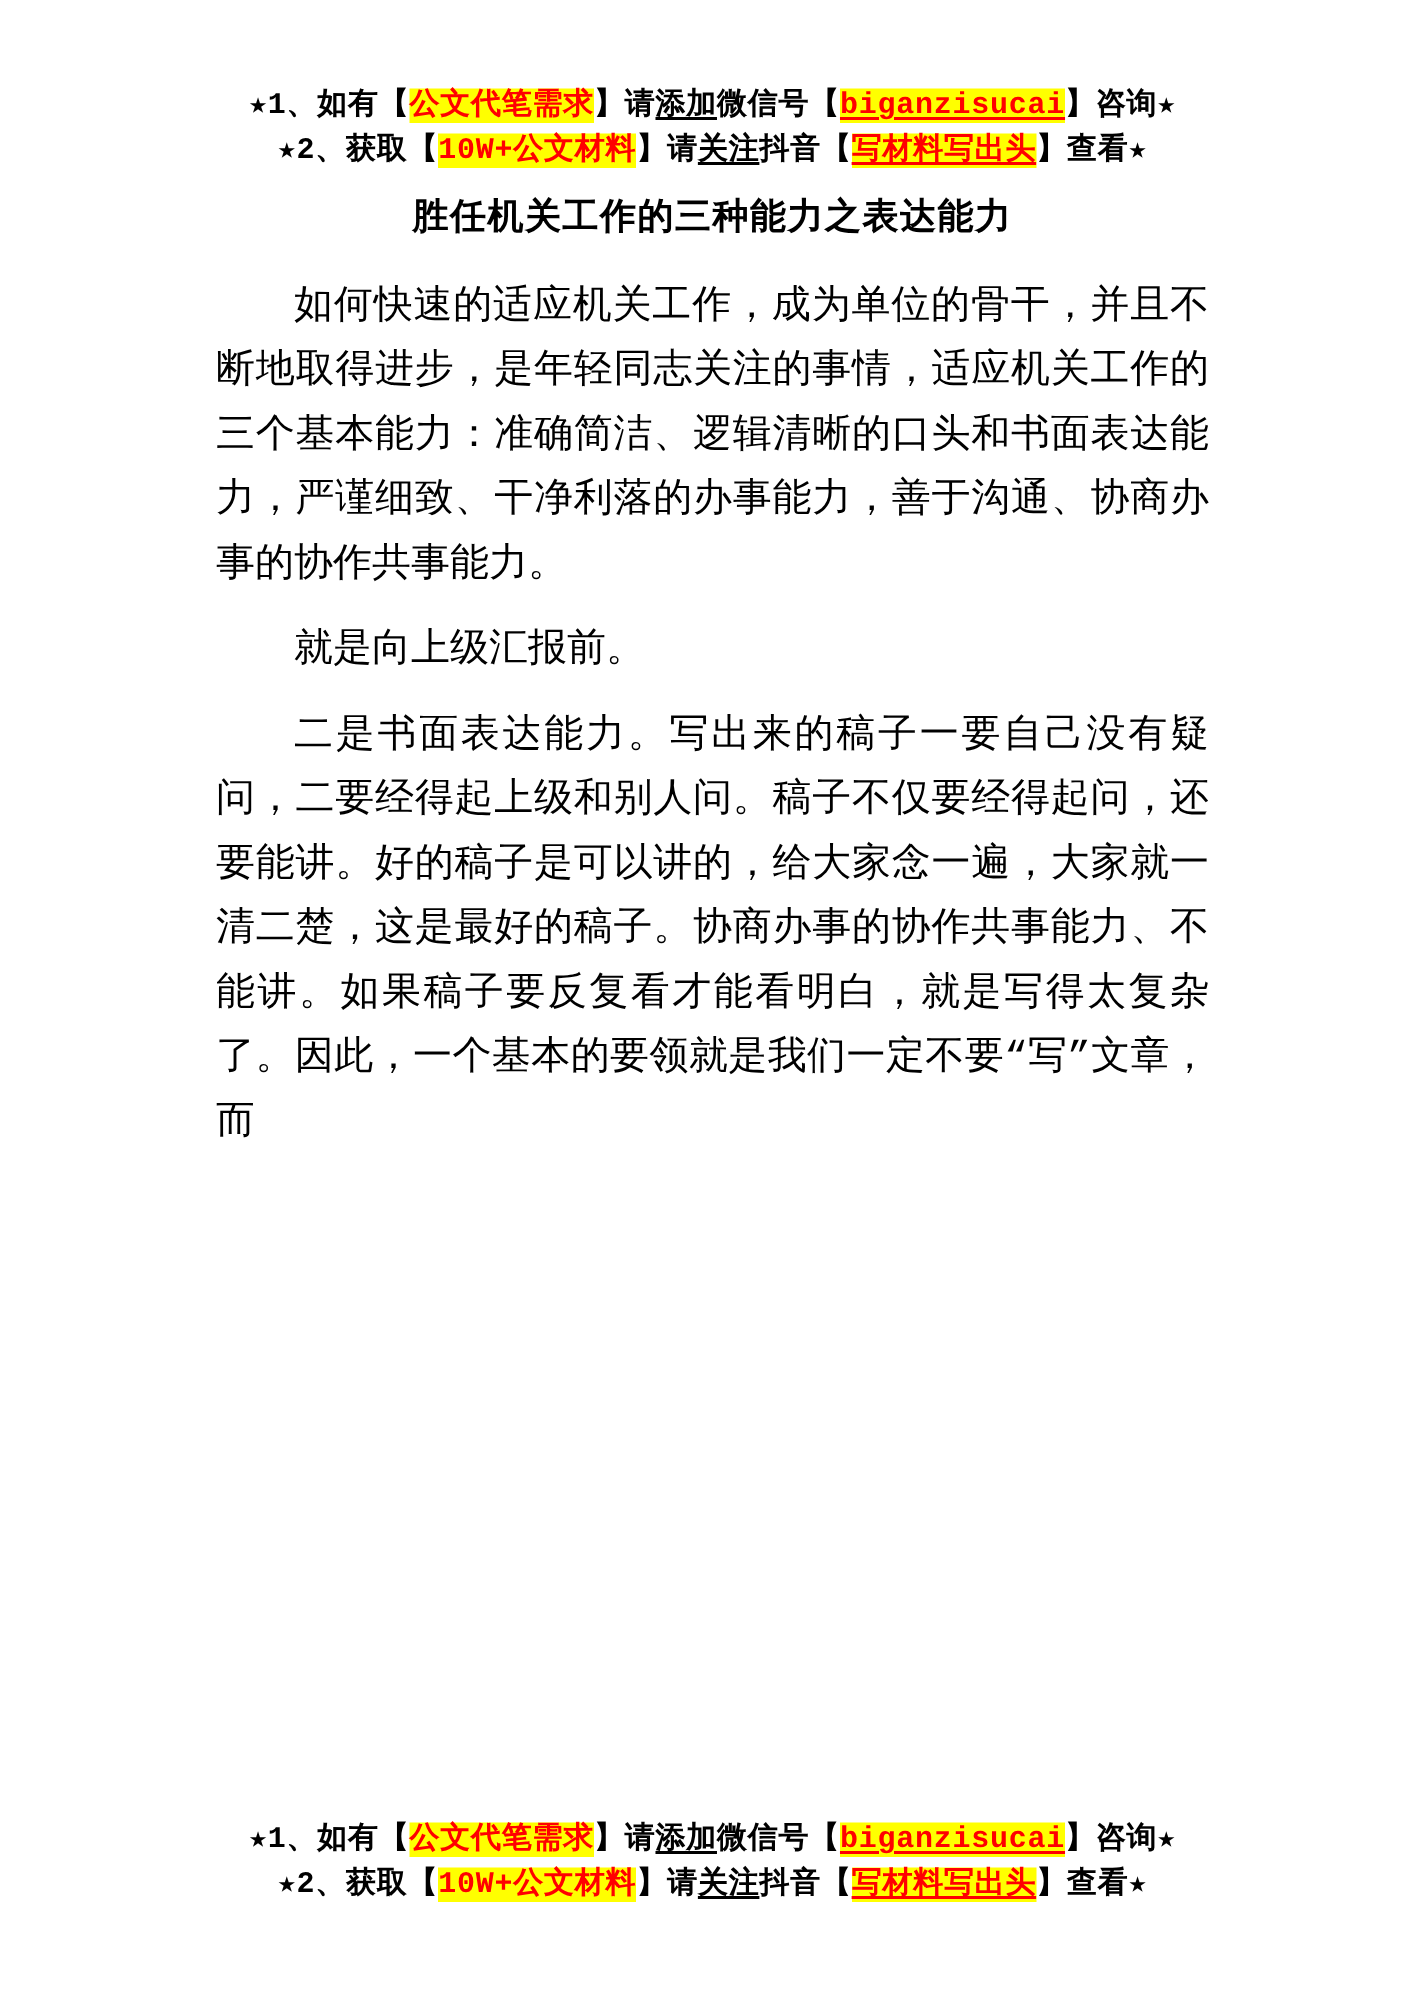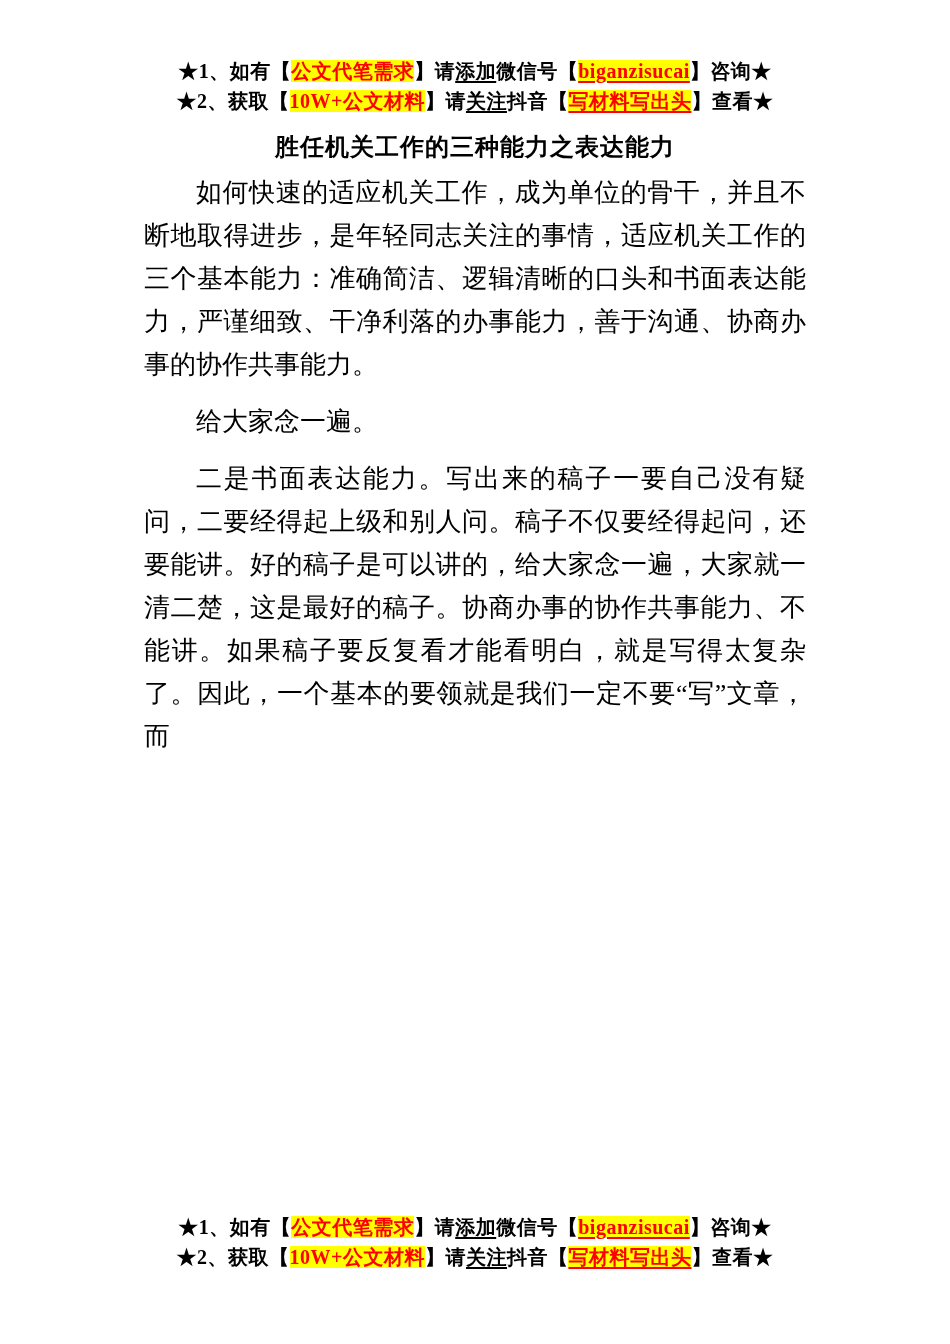--- a/index.html
+++ b/index.html
@@ -2,21 +2,21 @@
 <html><head>
 <meta charset="utf-8">
 <style>
   html,body { margin:0; padding:0; background:#ffffff; }
   .page {
     position:relative;
     width:950px;
     height:1344px;
     background:#ffffff;
     color:#000000;
-    font-family:Liberation Serif, serif;
+    font-family:Liberation Mono, monospace;
     overflow:hidden;
   }
   .promo {
     position:absolute;
     left:0; right:0;
     text-align:center;
     font-weight:700;
     font-size:20px;
     line-height:30px;
     letter-spacing:0.5px;
@@ -33,21 +33,21 @@
     top:122px; left:0; right:0;
     margin:0;
     text-align:center;
     font-size:24px;
     font-weight:700;
     line-height:50px;
     letter-spacing:1px;
   }
   .doc-body {
     position:absolute;
-    top:171px;
+    top:183px;
     left:144px;
     width:662px;
     font-size:26px;
     line-height:43px;
     text-align:justify;
     text-justify:inter-ideograph;
   }
   .doc-body p {
     margin:0 0 14px 0;
     text-indent:2em;
@@ -60,21 +60,21 @@
 
   <div class="promo promo-header">
     <div><span class="seg plain">★1、如有【</span><span class="seg hl">公文代笔需求</span><span class="seg plain">】请</span><span class="seg u">添加</span><span class="seg plain">微信号【</span><span class="seg hl-u">biganzisucai</span><span class="seg plain">】咨询★</span></div>
     <div><span class="seg plain">★2、获取【</span><span class="seg hl">10W+公文材料</span><span class="seg plain">】请</span><span class="seg u">关注</span><span class="seg plain">抖音【</span><span class="seg hl-u">写材料写出头</span><span class="seg plain">】查看★</span></div>
   </div>
 
   <h1 class="doc-title">胜任机关工作的三种能力之表达能力</h1>
 
   <div class="doc-body">
     <p>如何快速的适应机关工作，成为单位的骨干，并且不断地取得进步，是年轻同志关注的事情，适应机关工作的三个基本能力：准确简洁、逻辑清晰的口头和书面表达能力，严谨细致、干净利落的办事能力，善于沟通、协商办事的协作共事能力。</p>
-    <p>给大家念一遍。</p>
+    <p>就是向上级汇报前。</p>
     <p>二是书面表达能力。写出来的稿子一要自己没有疑问，二要经得起上级和别人问。稿子不仅要经得起问，还要能讲。好的稿子是可以讲的，给大家念一遍，大家就一清二楚，这是最好的稿子。协商办事的协作共事能力、不能讲。如果稿子要反复看才能看明白，就是写得太复杂了。因此，一个基本的要领就是我们一定不要“写”文章，而</p>
   </div>
 
   <div class="promo promo-footer">
     <div><span class="seg plain">★1、如有【</span><span class="seg hl">公文代笔需求</span><span class="seg plain">】请</span><span class="seg u">添加</span><span class="seg plain">微信号【</span><span class="seg hl-u">biganzisucai</span><span class="seg plain">】咨询★</span></div>
     <div><span class="seg plain">★2、获取【</span><span class="seg hl">10W+公文材料</span><span class="seg plain">】请</span><span class="seg u">关注</span><span class="seg plain">抖音【</span><span class="seg hl-u">写材料写出头</span><span class="seg plain">】查看★</span></div>
   </div>
 
 </div>
 

